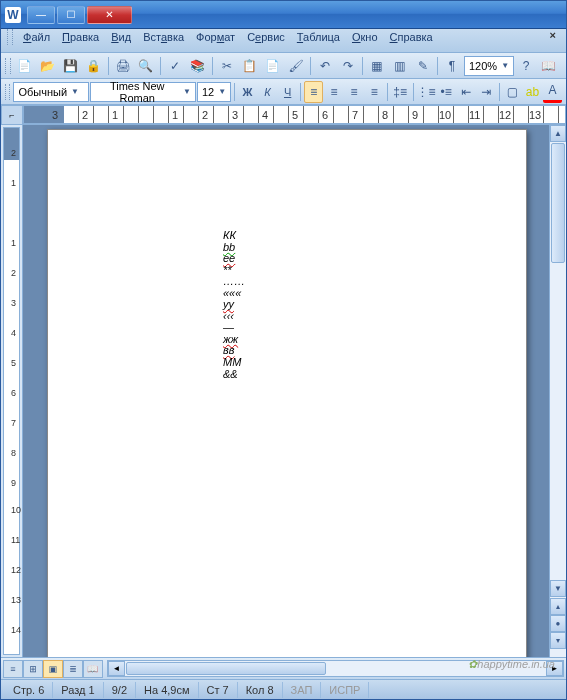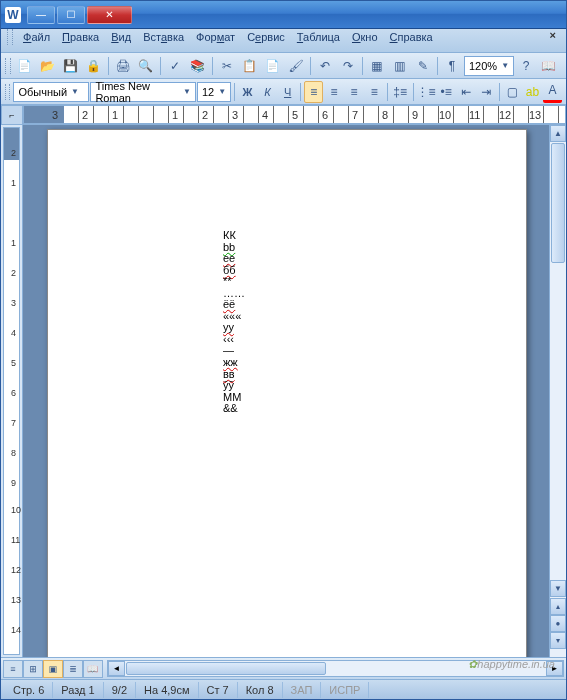--- a/index.html
+++ b/index.html
@@ -22,21 +22,21 @@
 .menubar .grip { width: 6px; height: 16px; border-left: 1px dotted #7a9ac0; border-right: 1px dotted #7a9ac0; margin-right: 4px; }
 .menubar .close-x { margin-left: auto; font-weight: bold; color: #333; cursor: pointer; padding: 0 4px; }
 
 .toolbar { height: 26px; background: linear-gradient(#e0ecf8, #c0d6ee); display: flex; align-items: center; padding: 0 4px; border-bottom: 1px solid #8ab0d8; gap: 1px; }
 .toolbar .grip { width: 6px; height: 16px; border-left: 1px dotted #7a9ac0; border-right: 1px dotted #7a9ac0; margin-right: 2px; }
 .tb-btn { width: 22px; height: 22px; display: flex; align-items: center; justify-content: center; cursor: pointer; border-radius: 2px; color: #3a5a8a; font-size: 12px; }
 .tb-sep { width: 1px; height: 18px; background: #8ab0d8; margin: 0 2px; }
 .tb-combo { height: 20px; border: 1px solid #7ba7d8; background: #fff; padding: 0 4px; display: flex; align-items: center; cursor: pointer; }
 .tb-combo .arrow { margin-left: 4px; color: #3a5a8a; font-size: 8px; }
 .style-combo { width: 86px; }
-.font-combo { width: 120px; }
+.font-combo { width: 120px; text-align: center; }
 .size-combo { width: 36px; }
 .zoom-combo { width: 50px; }
 
 .fmt-btn { font-weight: bold; font-style: normal; }
 .active { background: #fde8b0; border: 1px solid #e0b060; }
 
 .ruler-area { display: flex; height: 20px; background: #d6e5f5; border-bottom: 1px solid #8ab0d8; }
 .ruler-corner { width: 22px; height: 20px; border: 1px solid #8ab0d8; background: #c0d6ee; display: flex; align-items: center; justify-content: center; font-size: 9px; }
 .ruler { flex: 1; background: #fff; border: 1px solid #8ab0d8; position: relative; overflow: hidden; }
 .ruler-marks { position: absolute; left: 40px; right: 0; height: 100%; background: repeating-linear-gradient(90deg, transparent 0, transparent 14px, #666 14px, #666 15px); }
@@ -44,21 +44,21 @@
 .ruler-nums span { position: absolute; }
 .ruler-dark { position: absolute; left: 0; top: 0; width: 40px; height: 100%; background: #6a8ab0; }
 
 .workspace { flex: 1; display: flex; background: #6a8ab0; overflow: hidden; position: relative; }
 .vruler-outer { width: 22px; background: #d6e5f5; border-right: 1px solid #8ab0d8; display: flex; flex-direction: column; }
 .vruler { flex: 1; background: #fff; border: 1px solid #8ab0d8; position: relative; margin: 2px; }
 .vruler-dark { position: absolute; left: 0; top: 0; right: 0; height: 32px; background: #6a8ab0; }
 .vruler-marks { position: absolute; top: 32px; left: 4px; right: 4px; bottom: 0; }
 .vruler-marks span { position: absolute; left: 3px; font-size: 9px; color: #333; }
 
-.doc-scroll { flex: 1; overflow: hidden; position: relative; }
+.doc-scroll { flex: 1; overflow: hidden; position: relative; font-style: italic; }
 .page { position: absolute; left: 24px; top: 4px; width: 480px; height: 700px; background: #fff; box-shadow: 2px 2px 6px rgba(0,0,0,0.4); border: 1px solid #888; }
 .page-content { position: absolute; left: 175px; top: 100px; font-family: "Times New Roman", serif; font-size: 26px; color: #000; line-height: 1.05; width: 200px; }
 .page-content .line { margin-bottom: 0; white-space: pre; }
 .squig { text-decoration: underline wavy #c00 1px; text-decoration-skip-ink: none; }
 .squig-g { text-decoration: underline wavy #090 1px; text-decoration-skip-ink: none; }
 
 .vscroll { position: absolute; right: 0; top: 0; bottom: 0; width: 17px; background: #e8f0fa; border-left: 1px solid #8ab0d8; }
 .vscroll .sbtn { height: 17px; background: linear-gradient(#dceafa, #b8d0ec); border: 1px solid #8ab0d8; display: flex; align-items: center; justify-content: center; font-size: 8px; color: #3a5a8a; cursor: pointer; }
 .vscroll .thumb { position: absolute; left: 1px; right: 1px; top: 18px; height: 120px; background: linear-gradient(90deg, #dceafa, #b8d0ec); border: 1px solid #8ab0d8; border-radius: 2px; cursor: pointer; }
 .vscroll .down { position: absolute; bottom: 60px; left: 0; right: 0; }
@@ -238,31 +238,28 @@
         </div>
       </div>
     </div>
 
     <div class="doc-scroll">
       <div class="page">
         <div class="page-content">
           <div class="line">КК</div>
           <div class="line squig-g">bb</div>
           <div class="line squig">ee</div>
-          <div class="line squig">бб</div>
           <div class="line">**</div>
           <div class="line">……</div>
-          <div class="line squig">ёё</div>
           <div class="line">«««</div>
           <div class="line squig">уу</div>
           <div class="line">‹‹‹</div>
           <div class="line">—</div>
           <div class="line squig">жж</div>
           <div class="line squig">вв</div>
-          <div class="line">ӯӯ</div>
           <div class="line">ММ</div>
           <div class="line">&amp;&amp;</div>
         </div>
       </div>
     </div>
 
     <div class="vscroll">
       <div class="sbtn">▲</div>
       <div class="thumb"></div>
       <div class="sbtn down">▼</div>

